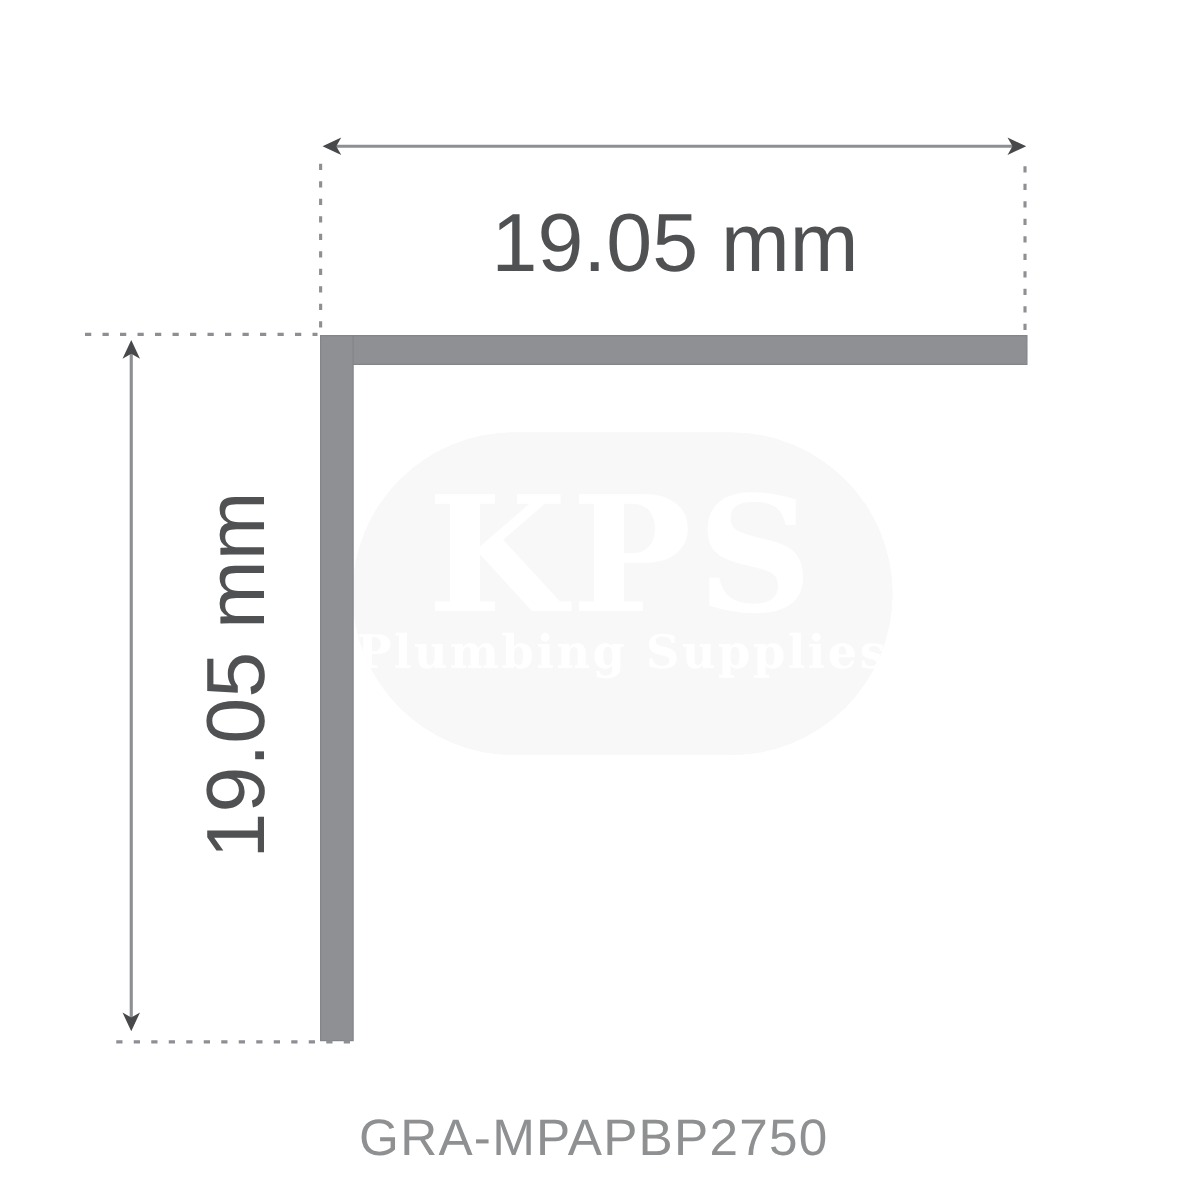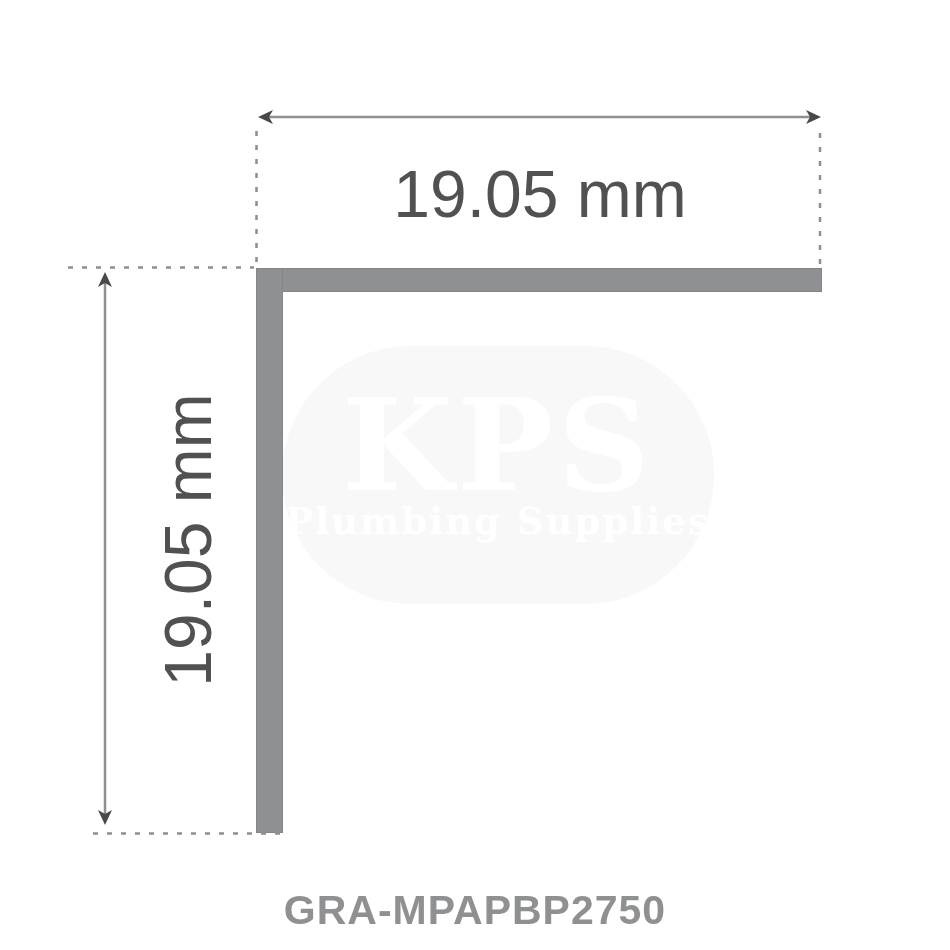--- a/index.html
+++ b/index.html
@@ -133,21 +133,20 @@
     position: absolute;
     left: 0;
     top: 886px;
     width: 950px;
     text-align: center;
     font-size: 41px;
     line-height: 1.2;
     letter-spacing: 1px;
     color: var(--code-text, #8e9092);
     white-space: nowrap;
-    font-weight: bold;
   }
 </style>
 </head>
 <body>
 
 <div class="canvas">
 
   <div class="watermark">
     <div class="watermark-circle"></div>
     <div class="watermark-title">KPS</div>

